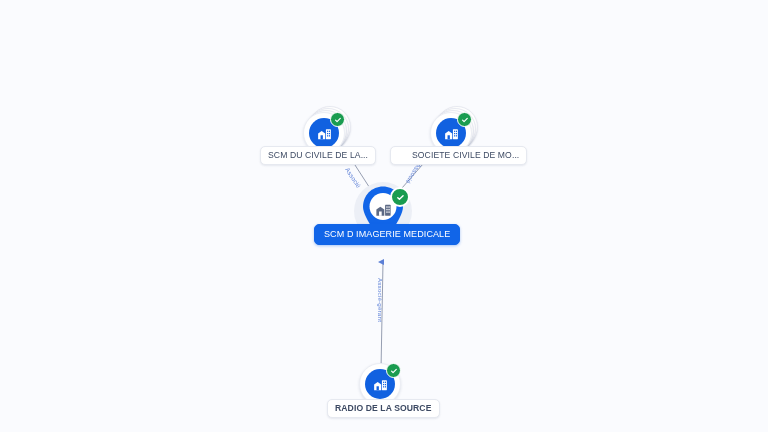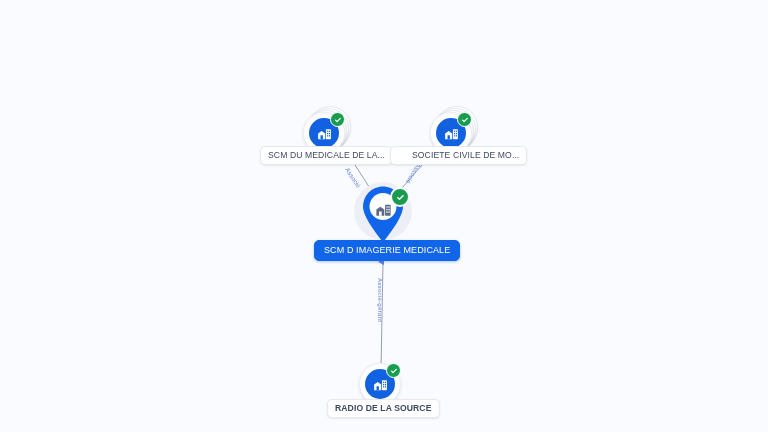--- a/index.html
+++ b/index.html
@@ -210,21 +210,21 @@
           <rect x="18.2" y="14.4" width="1.6" height="1.8" fill="#1161e0"></rect>
           <rect x="6.4" y="14.5" width="3.3" height="5.5" fill="#1161e0"></rect>
         </svg>
       </div>
       <div class="badge">
         <svg width="8" height="8" viewBox="0 0 12 12" fill="none">
           <path d="M2.4 6.2 L4.6 8.4 L9.4 3.6" stroke="#ffffff" stroke-width="1.8" stroke-linecap="round" stroke-linejoin="round" fill="none"></path>
         </svg>
       </div>
     </div>
-    <div class="node-label" style="left:-65px; top:16px;">SCM DU MEDICALE DE LA...</div>
+    <div class="node-label" style="left:-65px; top:16px;">SCM DU CIVILE DE LA...</div>
   </div>
 
   <div class="node" style="left:452px; top:130px;">
     <div class="stack s1"></div>
     <div class="stack s2"></div>
     <div class="stack s3"></div>
     <div class="circle-node">
       <div class="circle-inner">
         <svg width="17" height="17" viewBox="0 0 24 24" fill="none">
           <path d="M3 20 L3 12 L8 8.5 L13 12 L13 20 Z" fill="#ffffff"></path>
@@ -267,21 +267,21 @@
           <rect x="18.2" y="14.4" width="1.6" height="1.8" fill="#ffffff"></rect>
           <rect x="6.4" y="14.5" width="3.3" height="5.5" fill="#ffffff"></rect>
         </svg>
       </div>
       <div class="pin-badge">
         <svg width="9" height="9" viewBox="0 0 12 12" fill="none">
           <path d="M2.4 6.2 L4.6 8.4 L9.4 3.6" stroke="#ffffff" stroke-width="1.9" stroke-linecap="round" stroke-linejoin="round" fill="none"></path>
         </svg>
       </div>
     </div>
-    <div class="node-label primary" style="left:-69px; top:28px;text-align:center;">SCM D IMAGERIE MEDICALE</div>
+    <div class="node-label primary" style="left:-69px; top:12px;text-align:center;">SCM D IMAGERIE MEDICALE</div>
   </div>
 
   <div class="node" style="left:379px; top:383px;">
     <div class="circle-node" style="transform: translate(-20px,-20px);">
       <div class="circle-inner">
         <svg width="17" height="17" viewBox="0 0 24 24" fill="none">
           <path d="M3 20 L3 12 L8 8.5 L13 12 L13 20 Z" fill="#ffffff"></path>
           <rect x="14" y="6" width="7" height="14" rx="0.6" fill="#ffffff"></rect>
           <rect x="15.6" y="8" width="1.6" height="1.8" fill="#1161e0"></rect>
           <rect x="18.2" y="8" width="1.6" height="1.8" fill="#1161e0"></rect>

